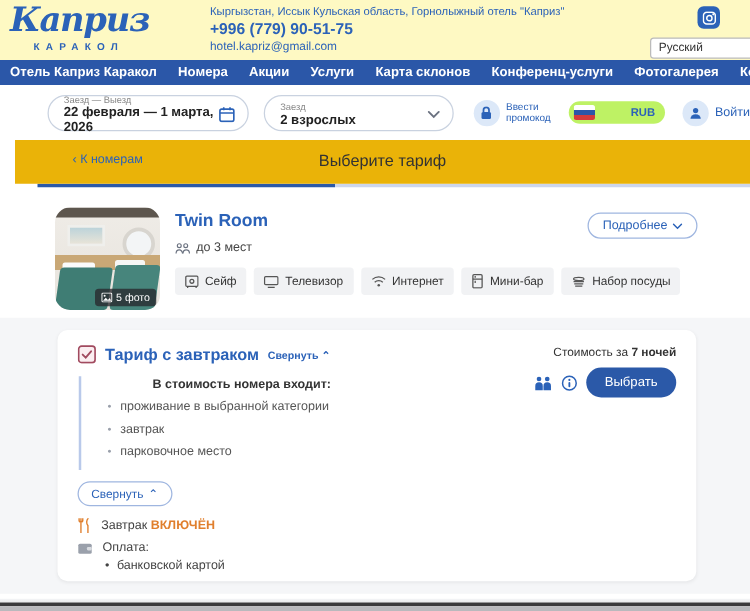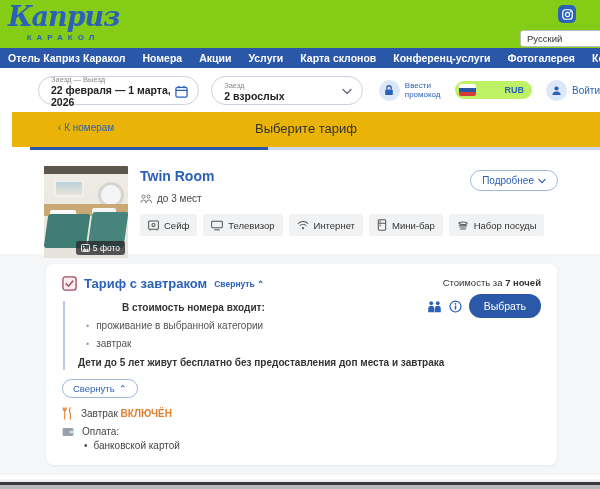--- a/index.html
+++ b/index.html
@@ -3,21 +3,21 @@
 <meta charset="utf-8">
 <style>
   * { margin:0; padding:0; box-sizing:border-box; }
   html,body { width:600px; }
   body {
     font-family:"Liberation Sans", sans-serif;
     width:600px; height:489px; overflow:hidden; background:#fff; position:relative;
     color:#333;
   }
   
-  .header { height:48px; position:relative; background:#84cc16; }
+  .header { height:48px; position:relative; background:#fef9c3; }
   .logo { position:absolute; left:8px; top:2px; width:110px; text-align:center; cursor:pointer; }
   .logo-script { font-family:"DejaVu Serif", serif; font-style:italic; font-weight:bold;
     font-size:27px; color:#2b62b8; letter-spacing:-1px; line-height:30px; }
   .logo-sub { font-size:8px; font-weight:bold; color:#2b62b8; letter-spacing:5px; margin-top:1px; }
   .contacts { position:absolute; left:168px; top:4px; }
   .addr { font-size:9px; color:#2b62b8; }
   .phone { font-size:12.5px; font-weight:bold; color:#2b62b8; margin-top:2px; }
   .email { font-size:9.5px; color:#2b62b8; margin-top:2px; }
   .insta { position:absolute; right:24px; top:5px; width:18px; height:18px; border-radius:5px;
     background:#2b62b8; display:flex; align-items:center; justify-content:center; cursor:pointer; }
@@ -48,21 +48,21 @@
   .login-label { font-size:10px; color:#2b62b8; margin-left:5px; }
   
   .crumbs { height:35px; position:relative; background:#eab308;margin-left:12px; }
   .back { position:absolute; left:46px; top:10px; font-size:10px; color:#2b62b8; cursor:pointer; }
   .page-title { text-align:center; padding-top:9px; font-size:13px; color:#333; }
   .progress { height:3px; margin-left:30px; display:flex; }
   .progress .done { width:238px; background:#2b59a8; }
   .progress .rest { flex:1; background:#ccd6ec; }
   
   .room { padding:16px 40px 0 44px; height:104px; display:flex; background:#fff; position:relative; }
-  .room-photo { width:84px; height:92px; border-radius:1px; overflow:hidden; position:relative;
+  .room-photo { width:84px; height:82px; border-radius:12px; overflow:hidden; position:relative;
     flex-shrink:0; cursor:pointer; background:linear-gradient(#efece7,#e7e3dc); }
   .rp-ceiling { position:absolute; top:0; left:0; right:0; height:8px; background:#5d564e; }
   .rp-art { position:absolute; top:14px; left:10px; width:30px; height:17px; background:linear-gradient(#bcd3da,#e8e4d8); border:2px solid #efefec; }
   .rp-window { position:absolute; top:16px; right:4px; width:26px; height:26px; border-radius:50%; background:#f3f5f6; border:3px solid #d8d5cf; }
   .rp-head { position:absolute; top:38px; left:0; right:0; height:12px; background:#c9a876; }
   .rp-bed1 { position:absolute; top:48px; left:2px; width:42px; height:34px; background:#3f7d74; border-radius:3px; transform:skewX(-8deg); }
   .rp-bed2 { position:absolute; top:46px; left:46px; width:36px; height:36px; background:#47857c; border-radius:3px; transform:skewX(-8deg); }
   .rp-pill1 { position:absolute; top:44px; left:6px; width:26px; height:9px; background:#fbfbfb; border-radius:2px; }
   .rp-pill2 { position:absolute; top:42px; left:48px; width:24px; height:9px; background:#f6f6f4; border-radius:2px; }
   .photo-badge { position:absolute; right:3px; bottom:3px; background:rgba(40,40,45,.78); color:#fff;
@@ -111,20 +111,25 @@
   svg { display:block; }
 </style>
 </head>
 <body>
 
 <div class="header">
   <div class="logo">
     <div class="logo-script">Каприз</div>
     <div class="logo-sub">КАРАКОЛ</div>
   </div>
+  <div class="contacts">
+    <div class="addr">Кыргызстан, Иссык Кульская область, Горнолыжный отель "Каприз"</div>
+    <div class="phone">+996 (779) 90-51-75</div>
+    <div class="email">hotel.kapriz@gmail.com</div>
+  </div>
   <div class="insta">
     <svg width="11" height="11" viewBox="0 0 12 12">
         <rect x="0.8" y="0.8" width="10.4" height="10.4" rx="3" fill="none" stroke="#fff" stroke-width="1.3"></rect>
         <circle cx="6" cy="6" r="2.3" fill="none" stroke="#fff" stroke-width="1.3"></circle>
         <circle cx="9.4" cy="2.7" r="0.9" fill="#fff"></circle>
       </svg>
   </div>
   <div class="lang">Русский</div>
 </div>
 
@@ -338,22 +343,22 @@
             <rect x="6.2" y="6" width="1.6" height="4.5" rx="0.8" fill="#2b62b8"></rect>
           </svg>
       </span>
       <button class="select-btn">Выбрать</button>
     </div>
     <div class="includes">
       <div class="inc-title">В стоимость номера входит:</div>
       <ul class="inc-list">
         <li>проживание в выбранной категории</li>
         <li>завтрак</li>
+        <li>парковочное место</li>
       </ul>
-      <div class="child-note">Дети до 5 лет живут бесплатно без предоставления доп места и завтрака</div>
     </div>
     <div class="collapse-pill">
       <span>Свернуть</span> ⌃
     </div>
     <div class="info-rows">
       <div class="info-row">
         <span>
           <svg width="11" height="13" viewBox="0 0 12 14">
               <path d="M3 0.5 V4 M1.4 0.5 V3.2 M4.6 0.5 V3.2 M3 4 a1.6 1.6 0 0 0 1.6 -1.6 M3 4 a1.6 1.6 0 0 1 -1.6 -1.6 M3 4 V13.5" fill="none" stroke="#e07f2d" stroke-width="1.2"></path>
               <path d="M9.5 0.5 c-1.8 1.5 -2 5 -0.4 6.5 V13.5" fill="none" stroke="#e07f2d" stroke-width="1.2"></path>

